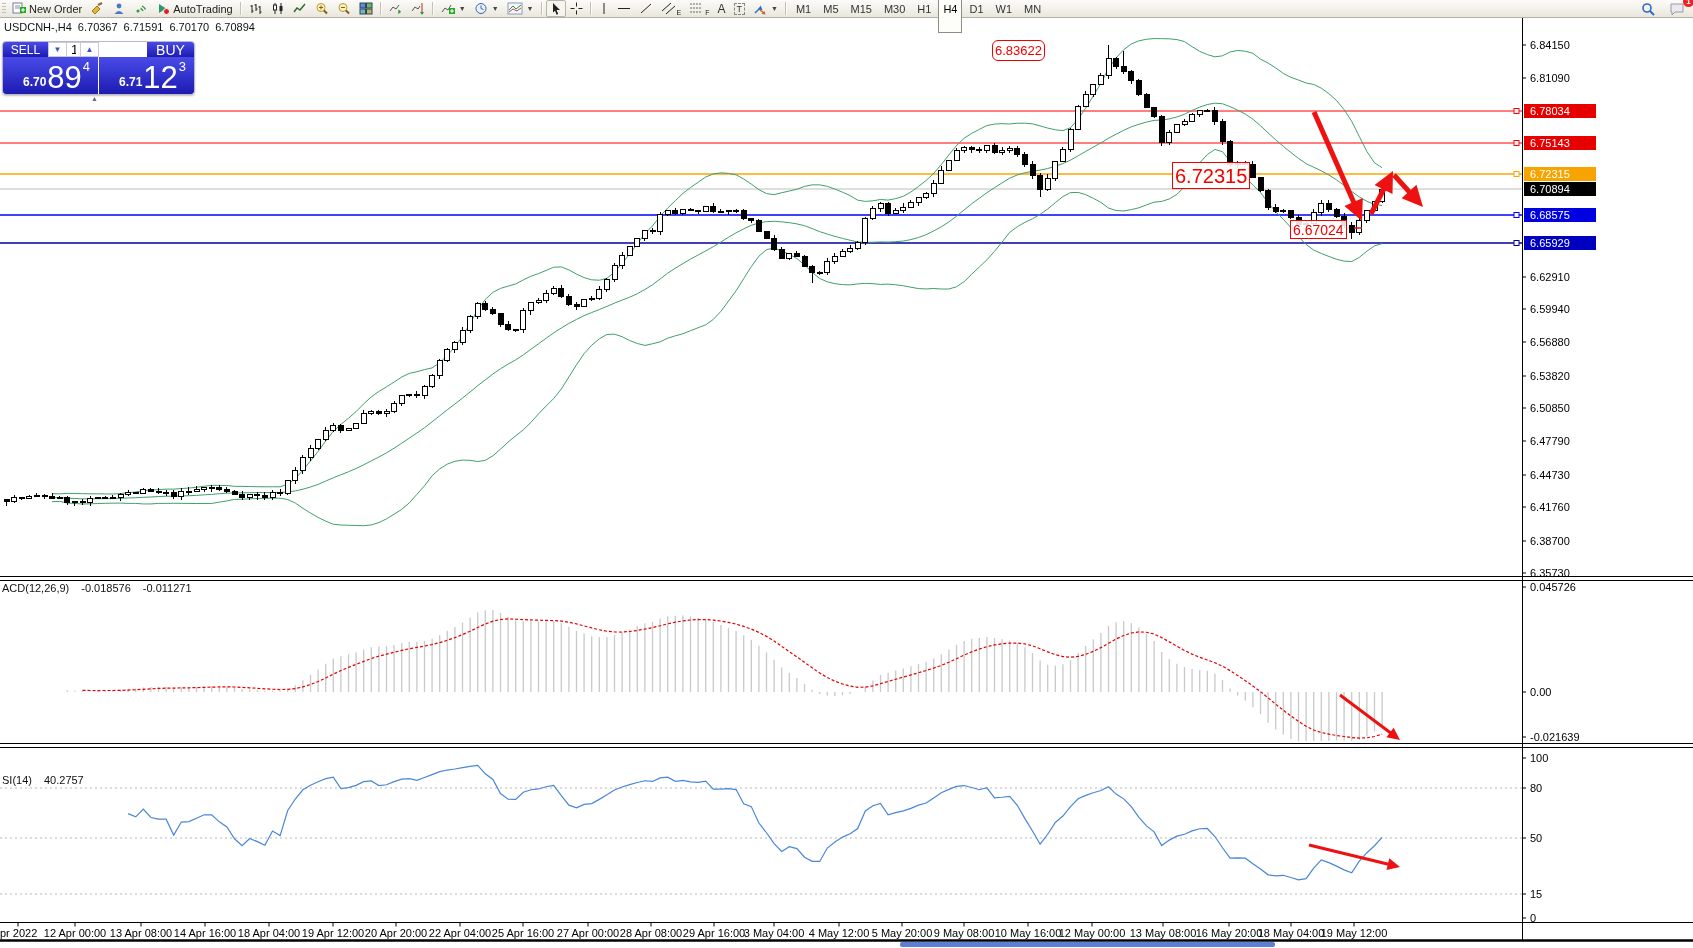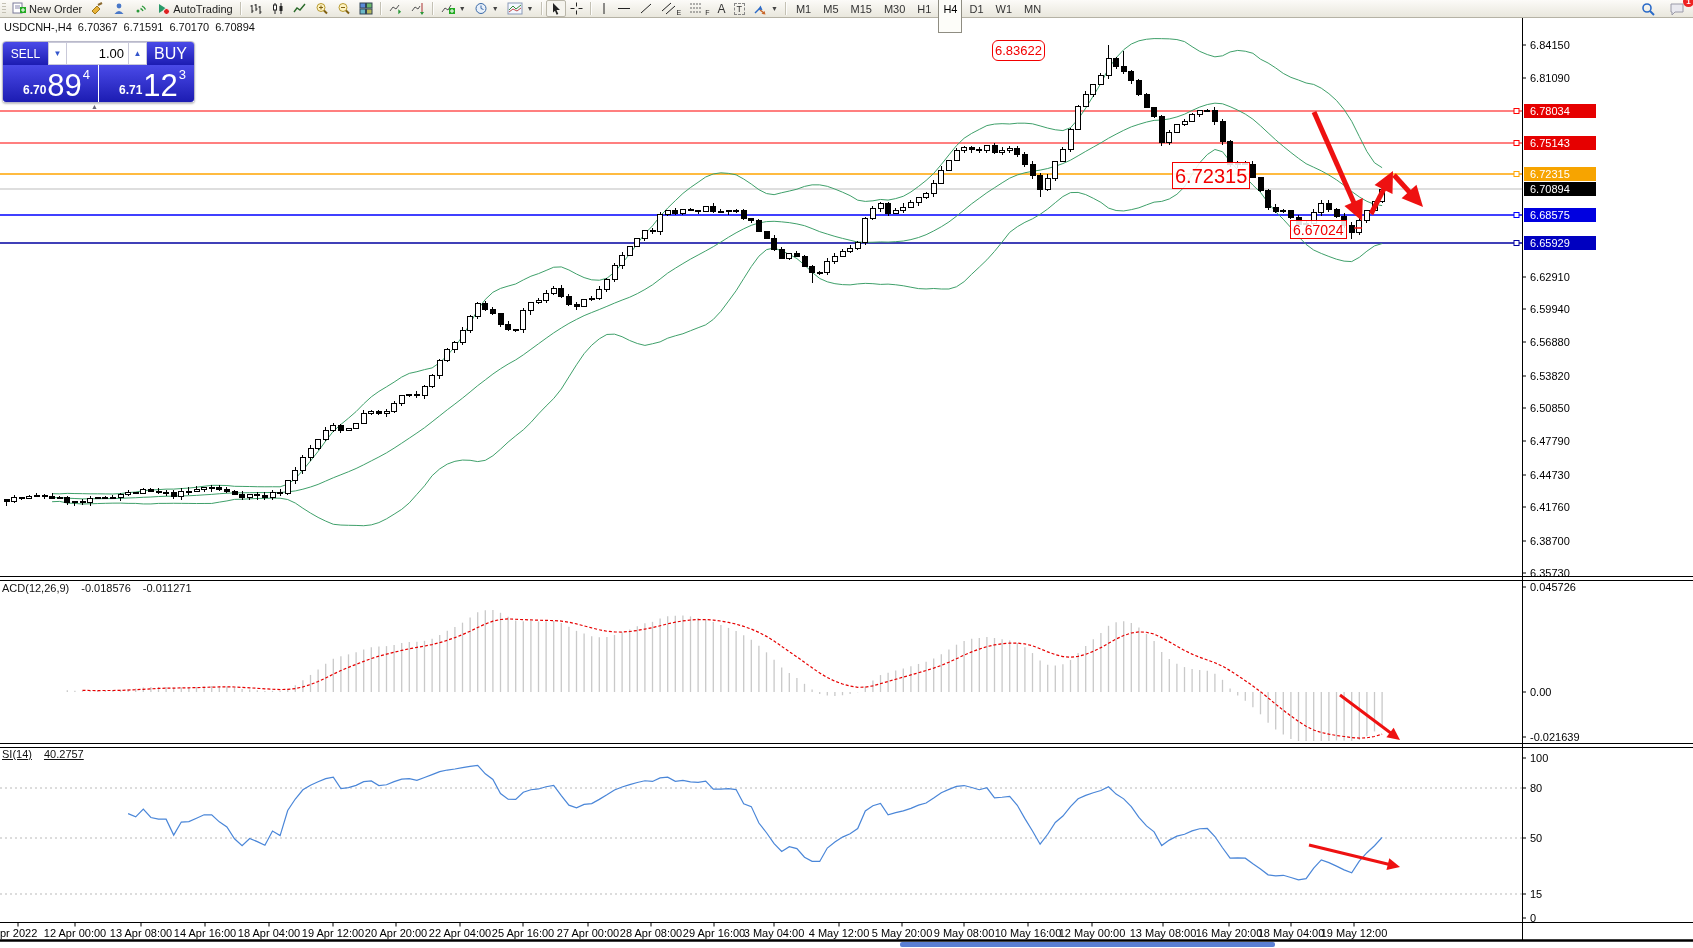--- a/index.html
+++ b/index.html
@@ -24,26 +24,26 @@
     width:11px;height:11px;font-size:8px;font-weight:bold;display:flex;align-items:center;justify-content:center;}
   
   #chart-svg{position:absolute;left:0;top:0;z-index:1;}
   .ohlc{position:absolute;left:4px;top:21px;z-index:5;font-size:11px;color:#111;letter-spacing:0;}
   .ohlc span{margin-right:6px;}
   .ind-label{position:absolute;left:2px;z-index:5;font-size:11px;color:#111;}
   .ind-label span{margin-right:12px;}
   
   .order-panel{position:absolute;left:2px;top:41px;width:191px;z-index:6;
     border:1px solid #b9b9c9;border-radius:4px;background:#fff;box-shadow:0 1px 2px rgba(0,0,0,.25);}
-  .op-top{display:flex;height:23px;}
+  .op-top{display:flex;height:15px;}
   .blue{background:linear-gradient(#4a4ae8,#1c1cb2);color:#fff;}
   .op-sell{width:45px;border-radius:3px 0 0 0;display:flex;align-items:center;justify-content:center;
     font-size:12px;}
   .op-buy{width:47px;border-radius:0 3px 0 0;display:flex;align-items:center;justify-content:center;
-    font-size:16px;}
+    font-size:14px;margin-left:48px;}
   .op-step{width:17px;display:flex;align-items:center;justify-content:center;background:#fff;
     color:#3355cc;font-size:8px;border:1px solid #c9c9d9;}
   .op-vol{flex:1;border:1px solid #c9c9d9;border-left:none;border-right:none;font-size:13px;
     text-align:right;padding:0 4px;font-family:"Liberation Sans",sans-serif;min-width:0;}
   .op-prices{display:flex;height:37px;gap:1px;background:#fff;}
   .op-price{flex:1;display:flex;align-items:flex-end;justify-content:center;padding-bottom:1px;}
   .op-price .small{font-size:12px;font-weight:bold;margin:0 1px 4px 12px;}
   .op-price .big{font-size:31px;line-height:31px;}
   .op-price .sup{font-size:13px;margin:2px 0 0 1px;align-self:flex-start;}
   .op-price:first-child{border-radius:0 0 0 3px;}
@@ -1092,21 +1092,21 @@
         <span class="big">12</span>
         <span class="sup">3</span>
       </div>
     </div>
     <span class="op-collapse">▲</span>
   </div>
 
   <div class="ind-label" style="top:582px;">
     <span>ACD(12,26,9)</span><span>-0.018576</span><span>-0.011271</span>
   </div>
-  <div class="ind-label" style="top:748px;text-decoration:underline;">
+  <div class="ind-label" style="top:774px;">
     <span>SI(14)</span><span>40.2757</span>
   </div>
 
   <div class="annotation" id="ann0" style="left: 992px; top: 40px; height: 19px; font-size: 13px; border-radius: 6px;">6.83622</div>
   <div class="annotation" id="ann1" style="left: 1172px; top: 162px; height: 25px; font-size: 20px;">6.72315</div>
   <div class="annotation" id="ann2" style="left: 1290px; top: 220px; height: 17px; font-size: 14px;">6.67024</div>
 
 </div>
 
 </body></html>

